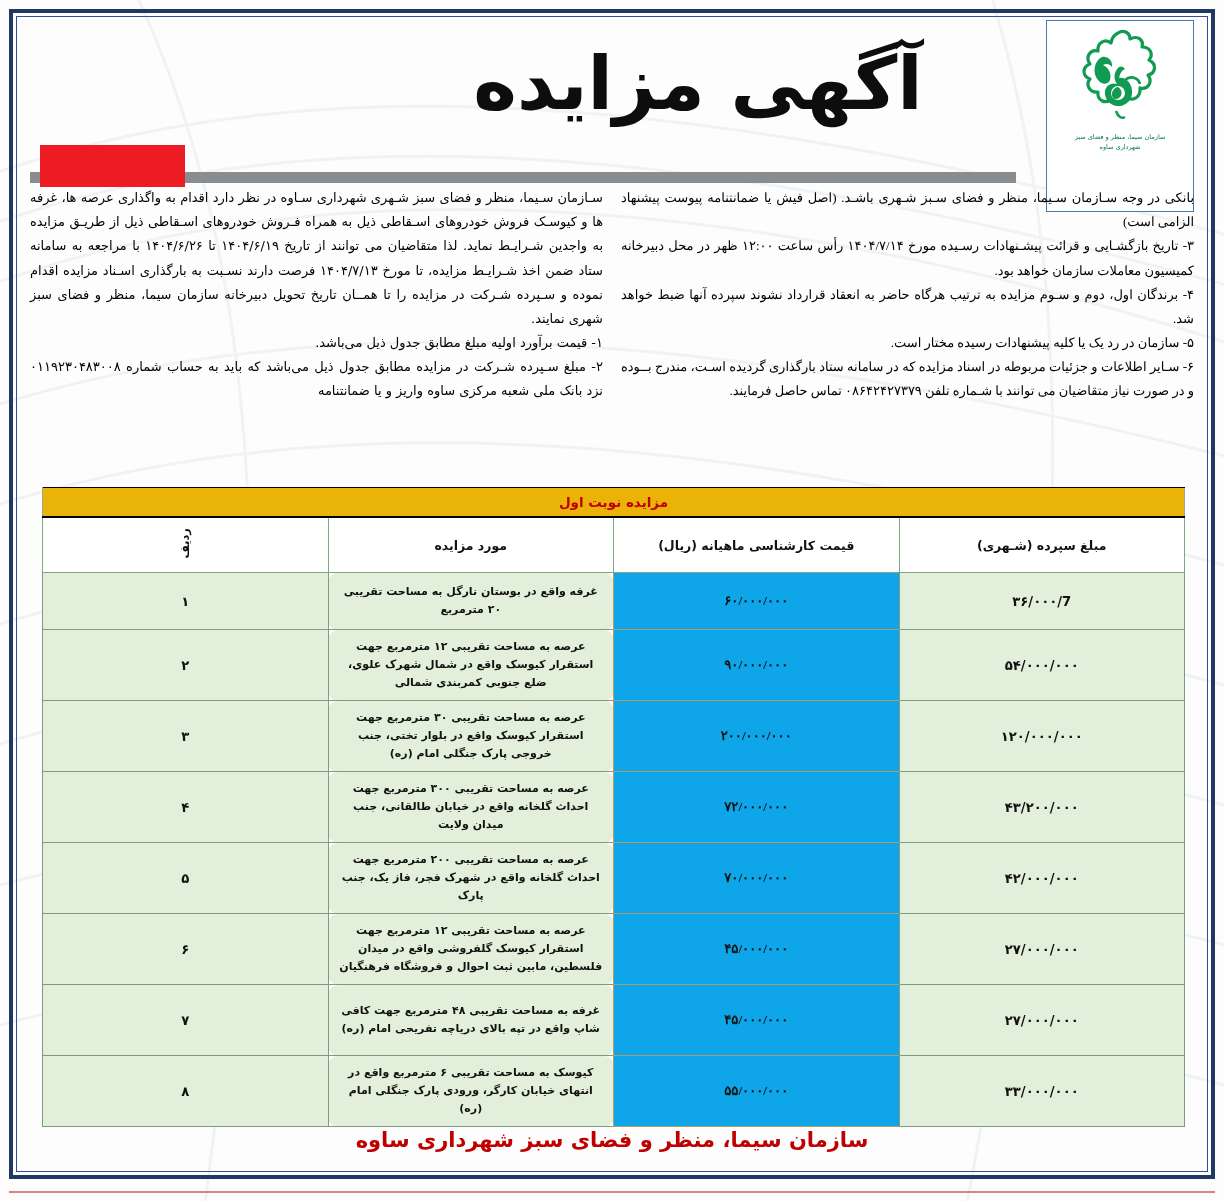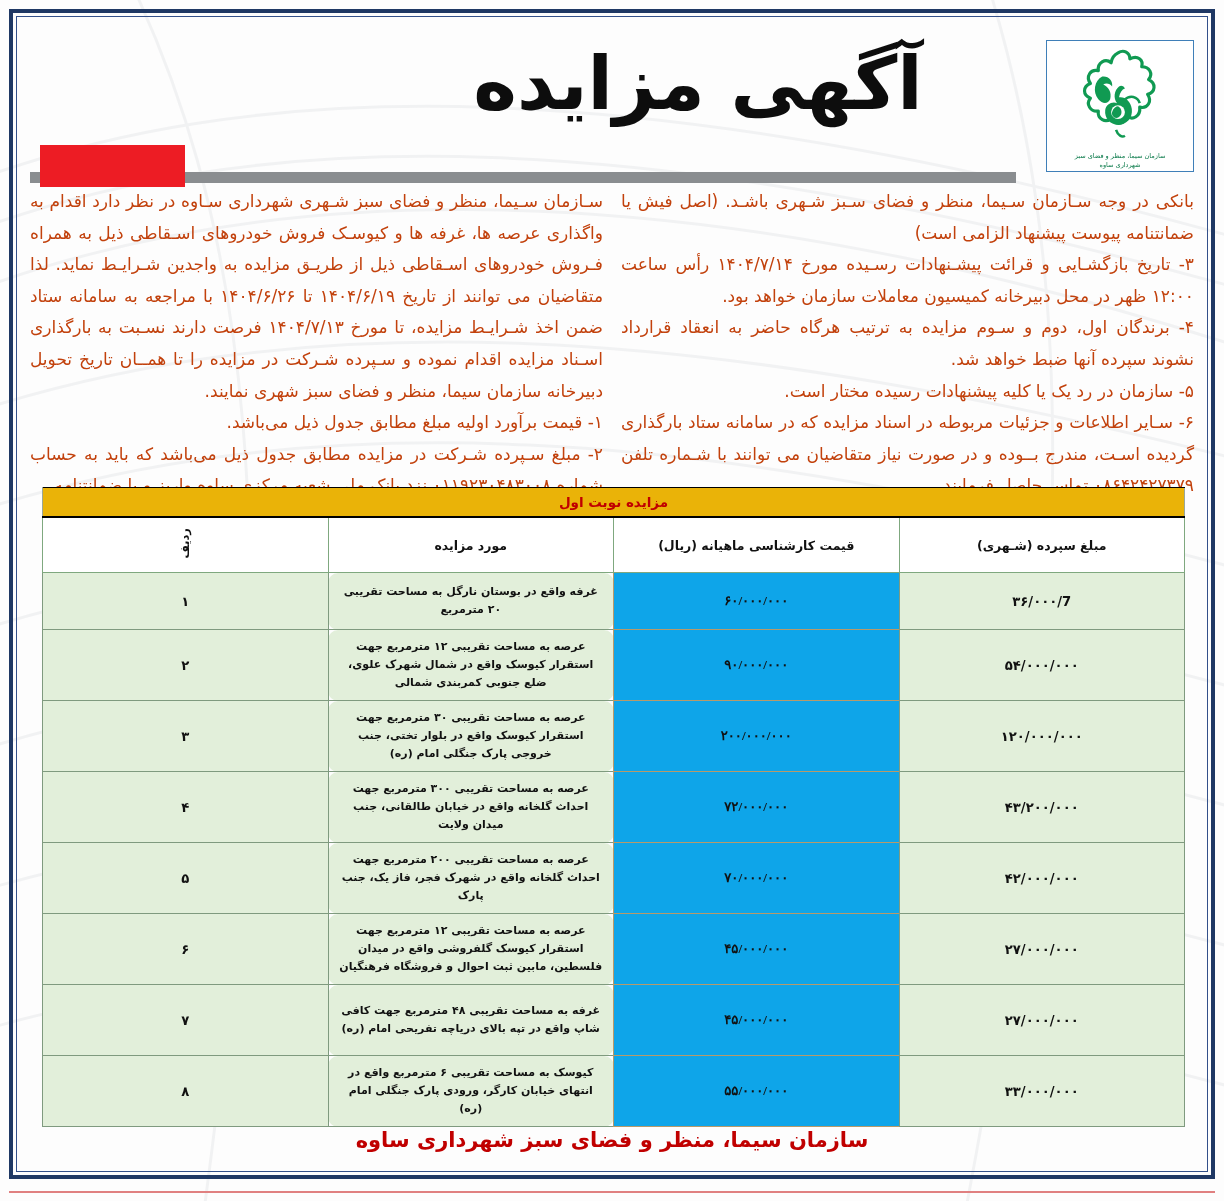--- a/index.html
+++ b/index.html
@@ -58,23 +58,23 @@
   .header {
     position: absolute;
     left: 22px;
     top: 20px;
     right: 22px;
     height: 160px;
   }
   .logo-box {
     position: absolute;
     right: 8px;
-    top: 20px;
+    top: 0;
     width: 148px;
-    height: 132px;
+    height: 192px;
     border: 1px solid #3f7fb8;
     background: #ffffff;
     box-sizing: border-box;
     display: flex;
     flex-direction: column;
     align-items: center;
     justify-content: flex-start;
     padding-top: 6px;
   }
   .logo-caption {
@@ -118,28 +118,28 @@
     position: absolute;
     left: 30px;
     top: 186px;
     right: 30px;
     display: flex;
     flex-direction: row;
     gap: 18px;
   }
   .col {
     flex: 1 1 0;
-    font-size: 17px;
+    font-size: 13px;
     line-height: 1.86;
-    color: #c2410c;
+    color: #000000;
     text-align: justify;
     text-align-last: right;
   }
   .col p { margin: 0; }
-  .col-left { direction: rtl; }
+  .col-left { direction: rtl; font-family: Liberation Serif, serif; }
   
   .tables {
     position: absolute;
     left: 42px;
     top: 487px;
     width: 1143px;
   }
   table.auction {
     width: 100%;
     border-collapse: collapse;

